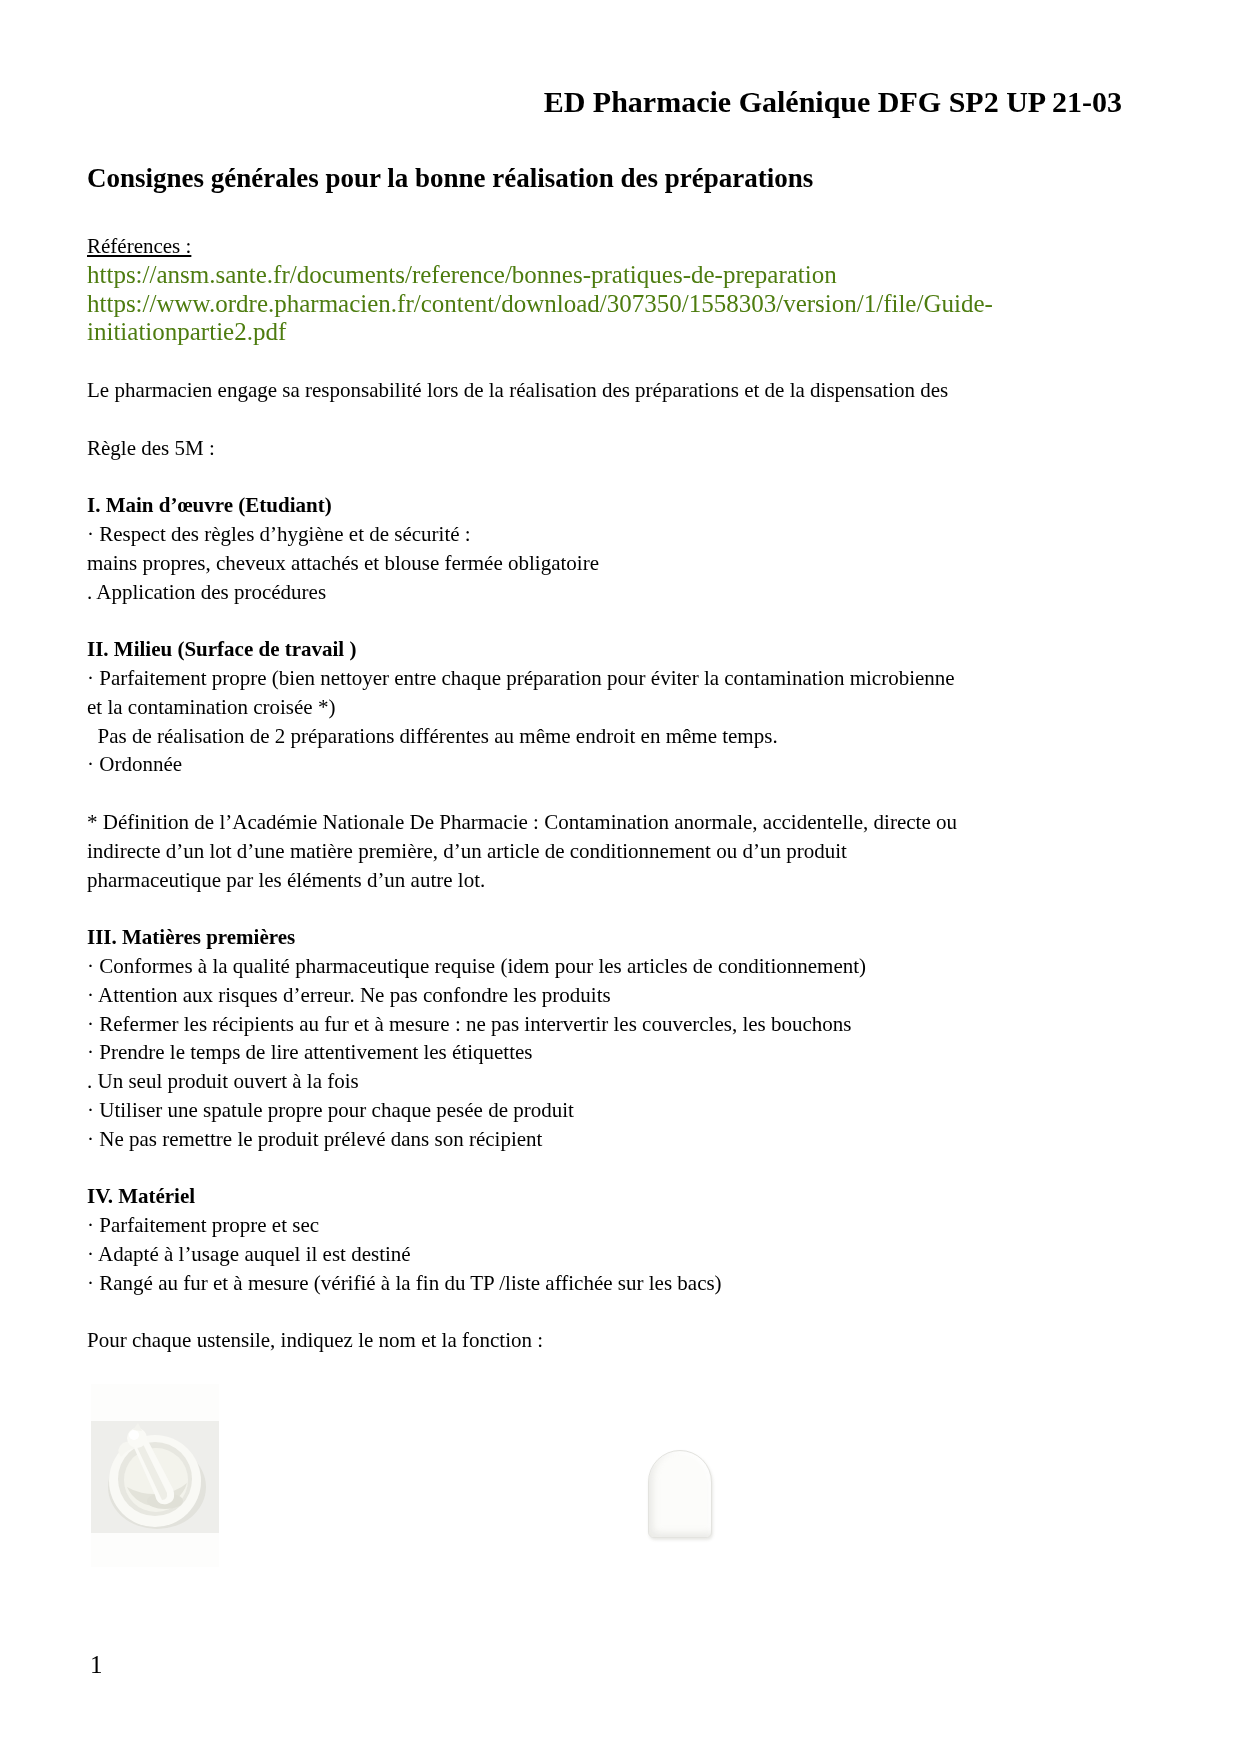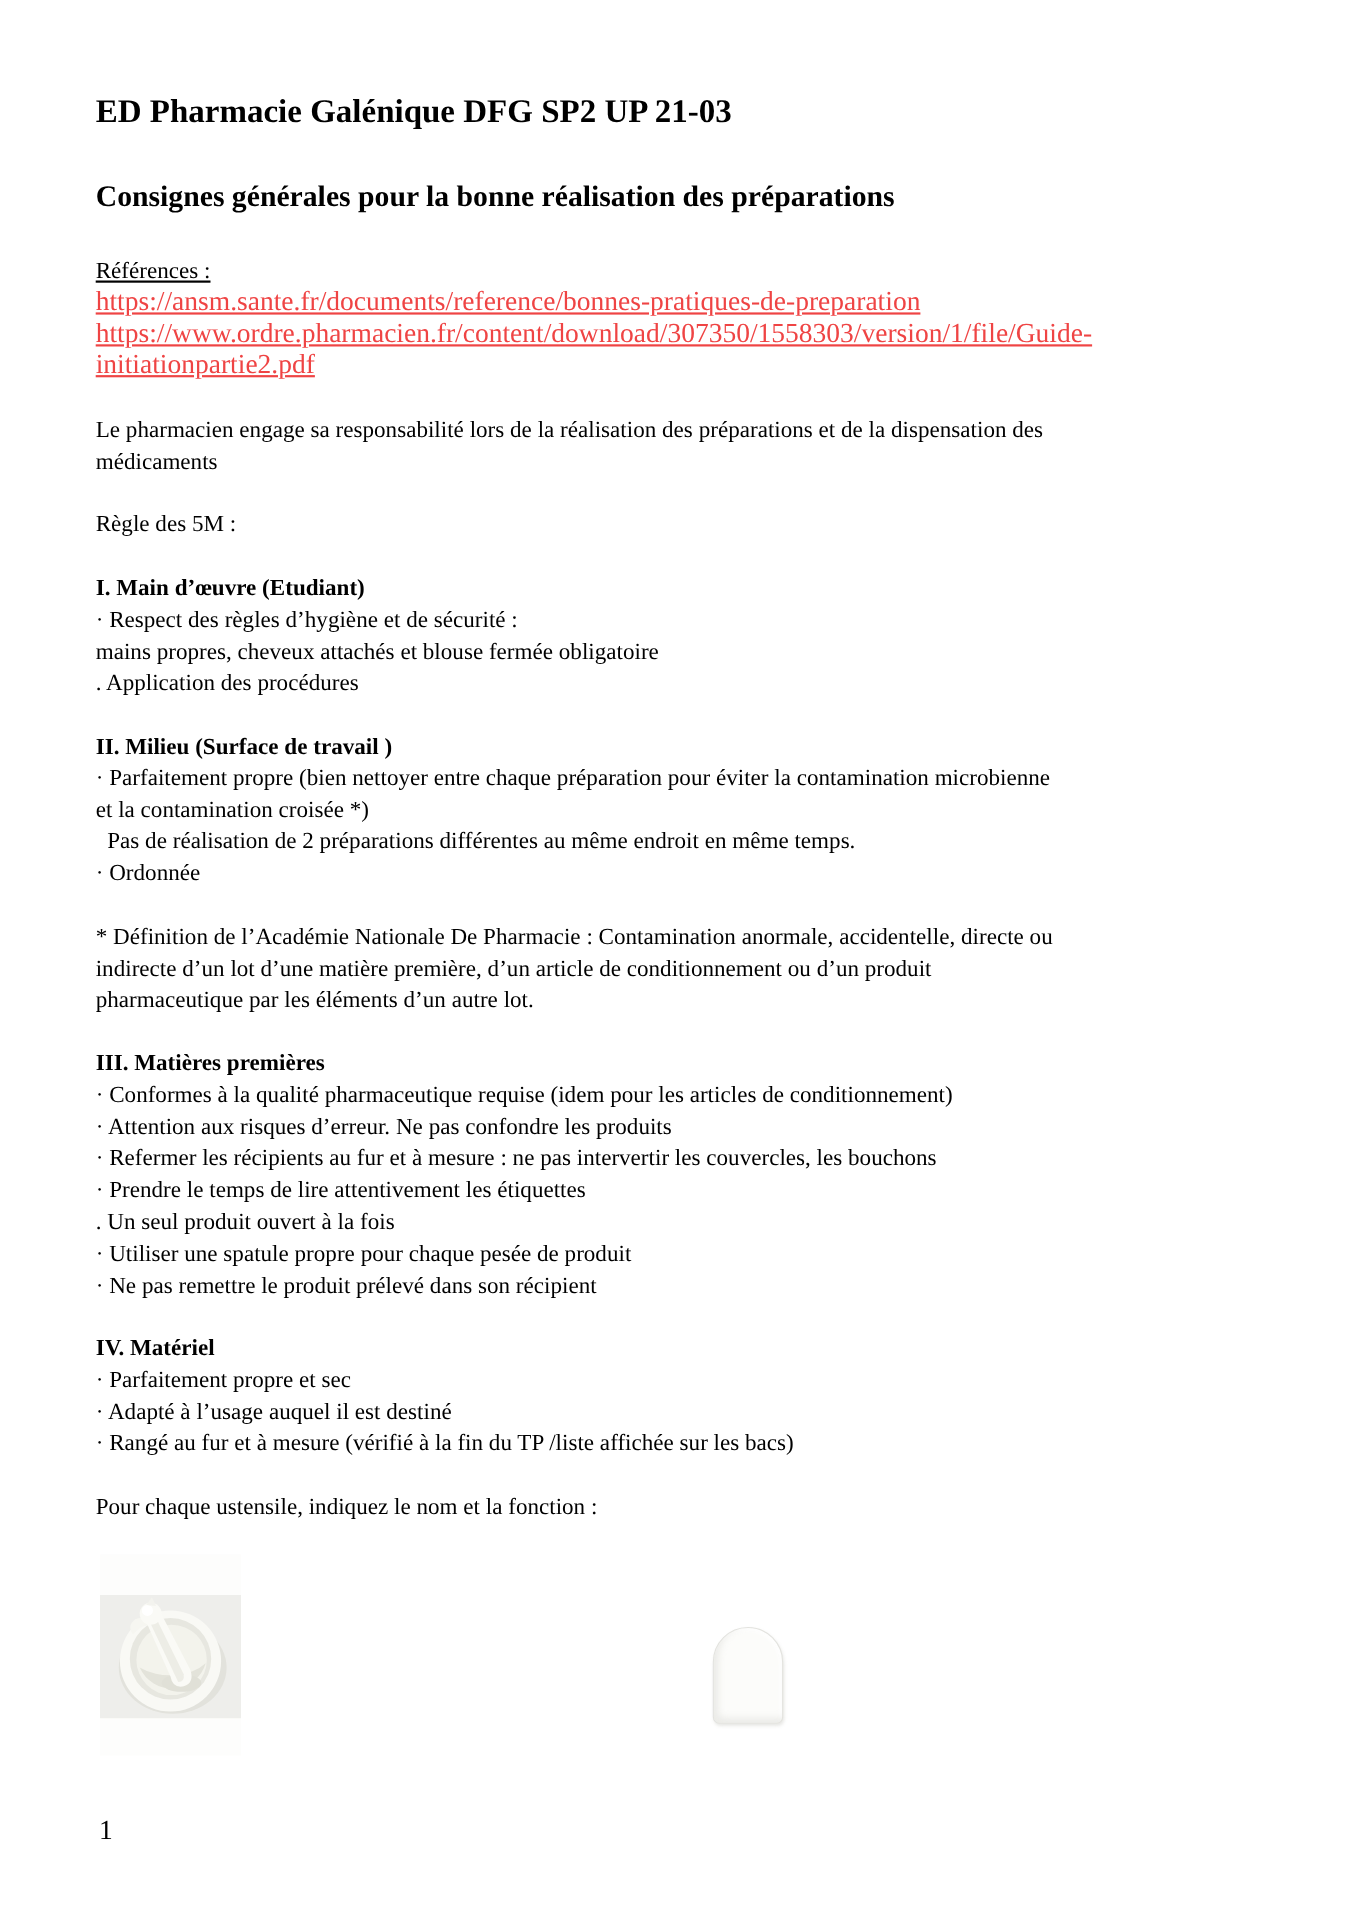--- a/index.html
+++ b/index.html
@@ -6,36 +6,36 @@
   body {
     width:1240px; height:1755px;
     background:#ffffff;
     color:#000000;
     font-family:"Liberation Serif","DejaVu Serif",serif;
     position:relative;
     overflow:hidden;
   }
   .doc { padding:84px 40px 0 87px; }
   .title-wrap {
-    width:1035px; text-align:left;
+    width:1035px; text-align:right;
     font-weight:bold; font-size:30px; line-height:36px;
     white-space:pre;
   }
   .heading {
     margin-top:40px;
     font-weight:bold; font-size:27px; line-height:36px;
     white-space:pre;
   }
   .line { font-size:21px; line-height:28.8px; white-space:pre; }
   .bold { font-weight:bold; }
   .underline { text-decoration:underline; }
   .sp  { height:28.8px; }
   .sp-lg { height:36px; }
   a.link {
-    display:block; color:#ef4444; text-decoration:underline;
+    display:block; color:#4d7c0f; 
     font-size:25px; line-height:28.8px; white-space:pre; cursor:pointer;
   }
   .images-row { position:relative; height:186px; }
   .photo {
     position:absolute; left:4px; top:0;
     width:128px; height:183px; background:#fdfdfc;
   }
   .photo-band {
     position:absolute; left:0; top:37px;
     width:128px; height:112px; background:#eeeeeb;
@@ -67,21 +67,20 @@
   <div class="sp-lg"></div>
 
   <div class="line underline">Références :</div>
   <a class="link">https://ansm.sante.fr/documents/reference/bonnes-pratiques-de-preparation</a>
   <a class="link">https://www.ordre.pharmacien.fr/content/download/307350/1558303/version/1/file/Guide-</a>
   <a class="link">initiationpartie2.pdf</a>
 
   <div class="sp"></div>
 
   <div class="line">Le pharmacien engage sa responsabilité lors de la réalisation des préparations et de la dispensation des</div>
-  <div class="line">médicaments</div>
 
   <div class="sp"></div>
 
   <div class="line">Règle des 5M :</div>
 
   <div class="sp"></div>
 
   <div class="line bold">I. Main d’œuvre (Etudiant)</div>
   <div class="line">· Respect des règles d’hygiène et de sécurité :</div>
   <div class="line">mains propres, cheveux attachés et blouse fermée obligatoire</div>

